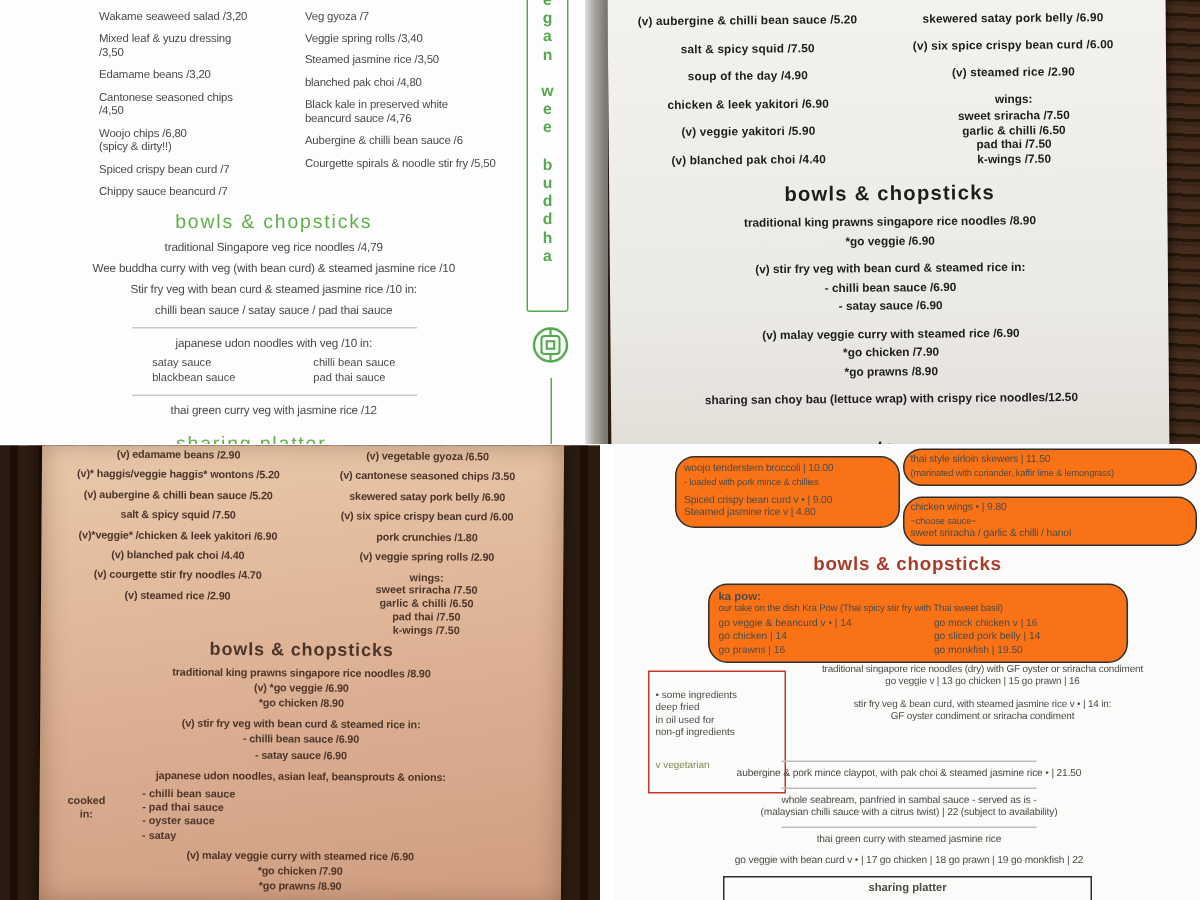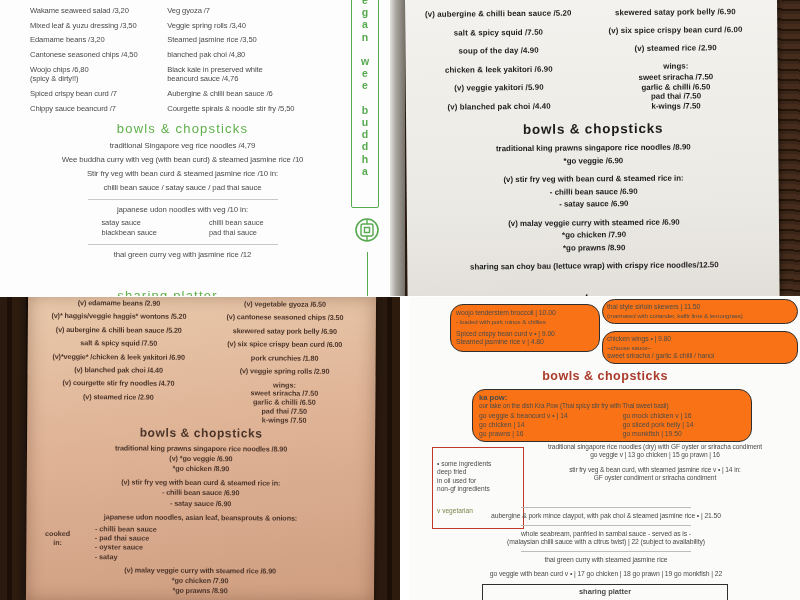--- a/index.html
+++ b/index.html
@@ -7,21 +7,21 @@
   .photo{position:absolute;overflow:hidden;}
 
   
   #tl{left:0;top:0;width:405px;height:296px;background:#fdfdfd;color:#4a4a4a;}
   #tl .edge-strip{position:absolute;right:0;top:0;width:15px;height:100%;
     background:linear-gradient(90deg,#e3e2df 0%,#a9a6a0 40%,#757169 100%);}
   #tl .content{position:absolute;left:30px;top:6px;width:305px;}
   #tl .cols{display:flex;}
   #tl .colL{width:45%;}
   #tl .colR{width:55%;}
-  #tl .item{font-size:7.6px;line-height:9.5px;margin-bottom:5.2px;white-space:pre-line;letter-spacing:-.1px;}
+  #tl .item{font-size:7.6px;line-height:9.5px;margin-bottom:5.2px;white-space:pre-line;letter-spacing:-.1px;margin-left:36px;}
   #tl .bowls{text-align:center;margin-top:3px;}
   #tl .g-head{color:#5fb04a;font-size:13px;letter-spacing:1.2px;font-weight:400;}
   #tl .bline{font-size:7.8px;margin-top:5px;letter-spacing:-.1px;}
   #tl .hr{width:190px;border-top:1px solid #c9c9c9;margin:7px auto 0;}
   #tl .udon-cols{display:flex;justify-content:center;gap:52px;margin-top:4px;}
   #tl .udon-col{font-size:7.4px;line-height:9.5px;text-align:left;white-space:pre-line;}
   #tl .cut-heading{position:absolute;bottom:-7px;left:0;right:70px;text-align:center;
     color:#5fb04a;font-size:13px;letter-spacing:1.2px;}
   .vert-box{position:absolute;right:26px;top:-10px;width:26px;height:216px;
     border:1.5px solid #57a94f;border-radius:2px;text-align:center;}

